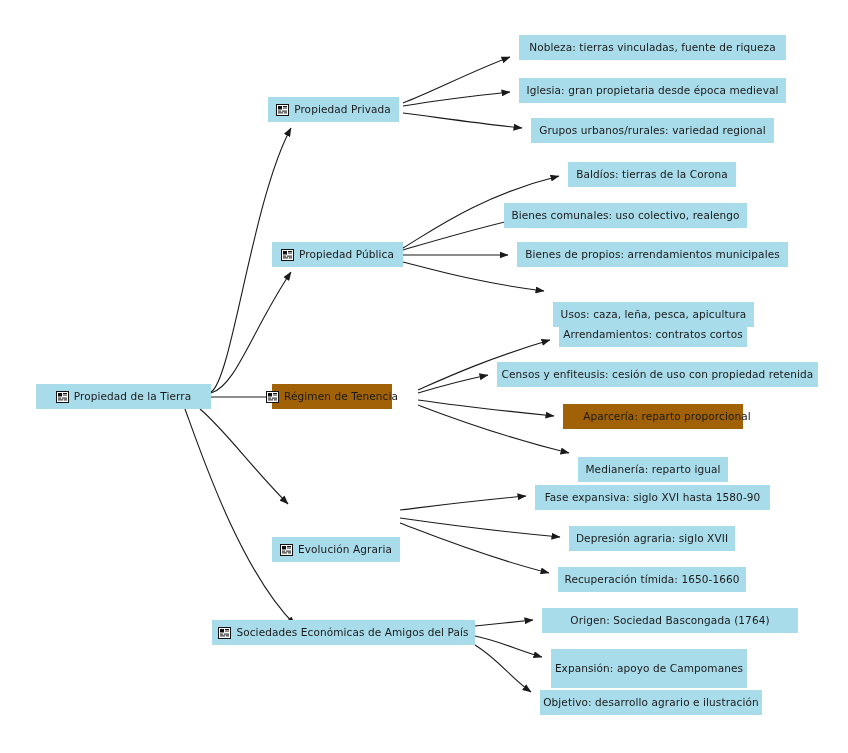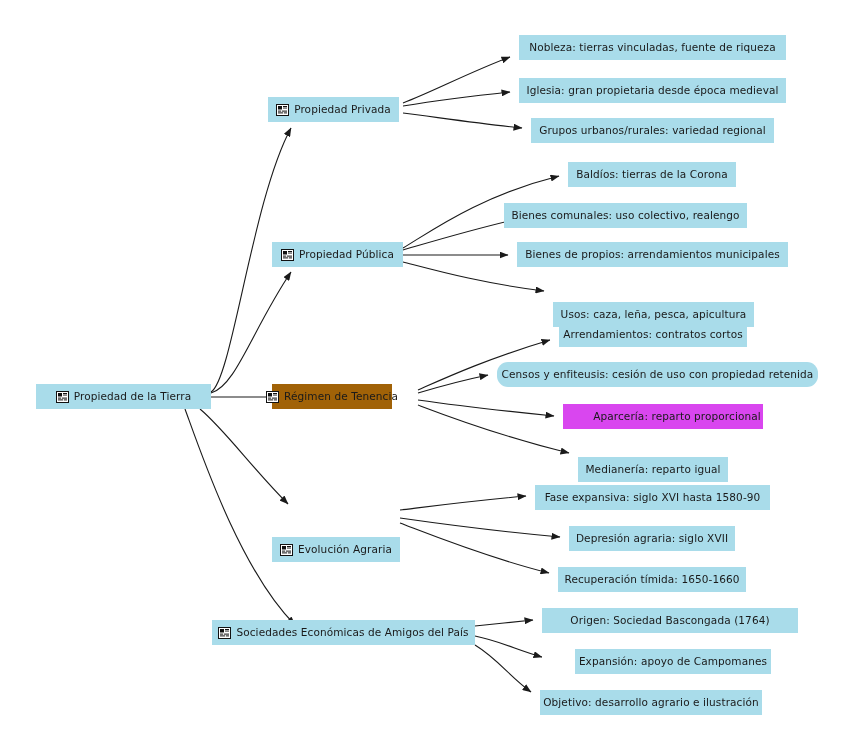--- a/index.html
+++ b/index.html
@@ -173,24 +173,24 @@
             <rect x="5.8" y="6.6" width="5.2" height="1" fill="#111111"></rect>
             <rect x="2" y="8.4" width="5" height="1" fill="#111111"></rect>
             <rect x="7.8" y="8.4" width="3.2" height="1" fill="#111111"></rect>
           </svg>
         </span>
         <span class="node-label">Régimen de Tenencia</span>
       </div>
       <div class="node leaf" style="left: 559px; top: 322px; width: 188px; height: 25px; background: rgb(169, 220, 234);">
         <span class="node-label">Arrendamientos: contratos cortos</span>
       </div>
-      <div class="node leaf" style="left: 497px; top: 362px; width: 321px; height: 25px; background: rgb(169, 220, 234); border-radius: 11px;">
+      <div class="node leaf" style="left: 497px; top: 362px; width: 321px; height: 25px; background: rgb(169, 220, 234);">
         <span class="node-label">Censos y enfiteusis: cesión de uso con propiedad retenida</span>
       </div>
-      <div class="node leaf" style="left: 563px; top: 404px; width: 200px; height: 25px; background: #d946ef; padding-left: 35px;">
+      <div class="node leaf" style="left: 563px; top: 404px; width: 180px; height: 25px; background: #a16207; padding-left: 35px;">
         <span class="node-label">Aparcería: reparto proporcional</span>
       </div>
       <div class="node leaf" style="left: 578px; top: 445px; width: 150px; height: 25px; background: rgb(169, 220, 234); margin-top: 12px;">
         <span class="node-label">Medianería: reparto igual</span>
       </div>
       <div class="node" style="left: 272px; top: 505px; width: 128px; height: 25px; background: rgb(169, 220, 234); margin-top: 32px;">
         <span class="node-icon">
           <svg width="13" height="12" viewBox="0 0 13 12" xmlns="http://www.w3.org/2000/svg">
             <rect x="0.5" y="0.5" width="12" height="11" fill="#ffffff" stroke="#111111"></rect>
             <rect x="2" y="2" width="4" height="3.5" fill="#111111"></rect>
@@ -224,21 +224,21 @@
             <rect x="5.8" y="6.6" width="5.2" height="1" fill="#111111"></rect>
             <rect x="2" y="8.4" width="5" height="1" fill="#111111"></rect>
             <rect x="7.8" y="8.4" width="3.2" height="1" fill="#111111"></rect>
           </svg>
         </span>
         <span class="node-label">Sociedades Económicas de Amigos del País</span>
       </div>
       <div class="node leaf" style="left: 542px; top: 608px; width: 256px; height: 25px; background: rgb(169, 220, 234);">
         <span class="node-label">Origen: Sociedad Bascongada (1764)</span>
       </div>
-      <div class="node leaf" style="left: 551px; top: 649px; width: 196px; height: 25px; background: rgb(169, 220, 234); margin-left: 24px;">
+      <div class="node leaf" style="left: 551px; top: 649px; width: 196px; height: 39px; background: rgb(169, 220, 234);">
         <span class="node-label">Expansión: apoyo de Campomanes</span>
       </div>
       <div class="node leaf" style="left: 540px; top: 690px; width: 222px; height: 25px; background: rgb(169, 220, 234);">
         <span class="node-label">Objetivo: desarrollo agrario e ilustración</span>
       </div>
     </div>
 
 </div>
 
 </body></html>

